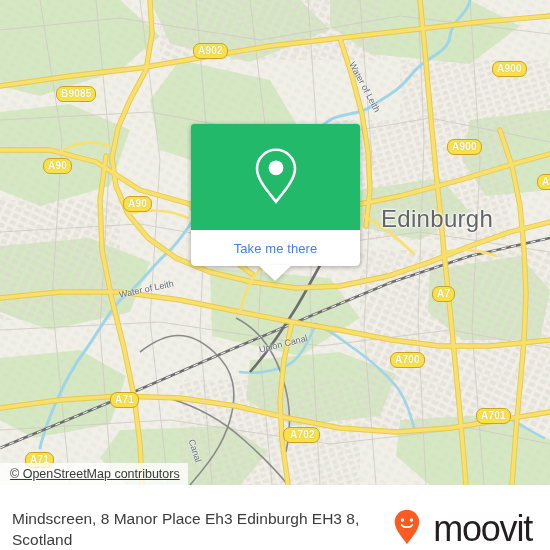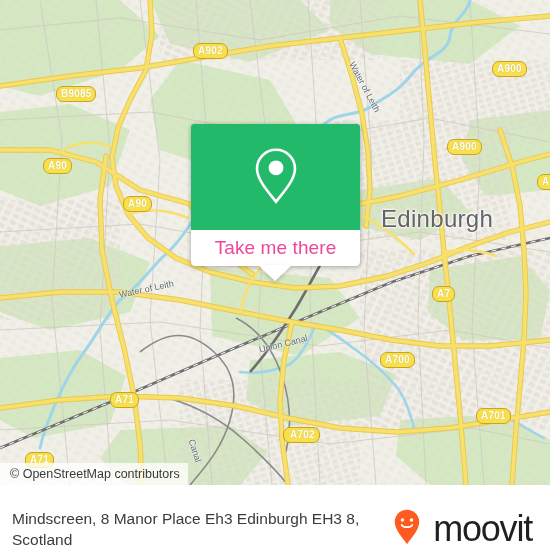--- a/index.html
+++ b/index.html
@@ -61,20 +61,21 @@
   .attribution {
     position: absolute;
     left: 0; bottom: 0;
     height: 22px;
     line-height: 22px;
     padding: 0 8px 0 10px;
     background: rgba(255,255,255,.78);
     color: #3a3a3a;
     font-size: 12.5px;
     white-space: nowrap;
+    text-decoration: underline;
   }
 
   
   .callout {
     position: absolute;
     left: 191px; top: 124px;
     width: 169px; height: 142px;
     border-radius: 4px;
     overflow: hidden;
     box-shadow: 0 1px 5px rgba(0,0,0,.32);
@@ -92,22 +93,22 @@
     width: 46px; height: 60px;
   }
   .callout-bottom {
     height: 36px;
     background: #ffffff;
     display: flex;
     align-items: center;
     justify-content: center;
   }
   .callout-bottom span {
-    color: #ec4899;
-    font-size: 19px;
+    color: #3b82f6;
+    font-size: 13px;
     letter-spacing: .1px;
   }
   .callout-tail {
     position: absolute;
     left: 258px; top: 265px;
     width: 0; height: 0;
     border-left: 17px solid transparent;
     border-right: 17px solid transparent;
     border-top: 16px solid #ffffff;
     filter: drop-shadow(0 2px 2px rgba(0,0,0,.18));
@@ -284,21 +285,21 @@
     <div class="place-label" style="left:381px; top:205px;">Edinburgh</div>
 
     <div class="shield" style="left:193px; top:43px;">A902</div>
     <div class="shield" style="left:56px;  top:69px;margin-top:17px;">B9085</div>
     <div class="shield" style="left:492px; top:61px;">A900</div>
     <div class="shield" style="left:447px; top:139px;">A900</div>
     <div class="shield" style="left:43px;  top:158px;">A90</div>
     <div class="shield" style="left:123px; top:196px;">A90</div>
     <div class="shield" style="left:537px; top:174px;">A1</div>
     <div class="shield" style="left:432px; top:286px;">A7</div>
-    <div class="shield" style="left:380px; top:352px;">A700</div>
+    <div class="shield" style="left:390px; top:352px;">A700</div>
     <div class="shield" style="left:110px; top:392px;">A71</div>
     <div class="shield" style="left:476px; top:408px;">A701</div>
     <div class="shield" style="left:283px; top:427px;padding-left:6px;">A702</div>
     <div class="shield" style="left:25px;  top:452px;">A71</div>
 
     <div class="callout">
       <div class="callout-top">
         <div class="pin-wrap">
           <svg viewBox="0 0 46 60" width="46" height="60" aria-hidden="true">
             <path d="M23 4 C12.5 4 4 12.5 4 23 C4 34.5 17 48 23 56 C29 48 42 34.5 42 23 C42 12.5 33.5 4 23 4 Z" fill="none" stroke="#ffffff" stroke-width="2.6"></path>

